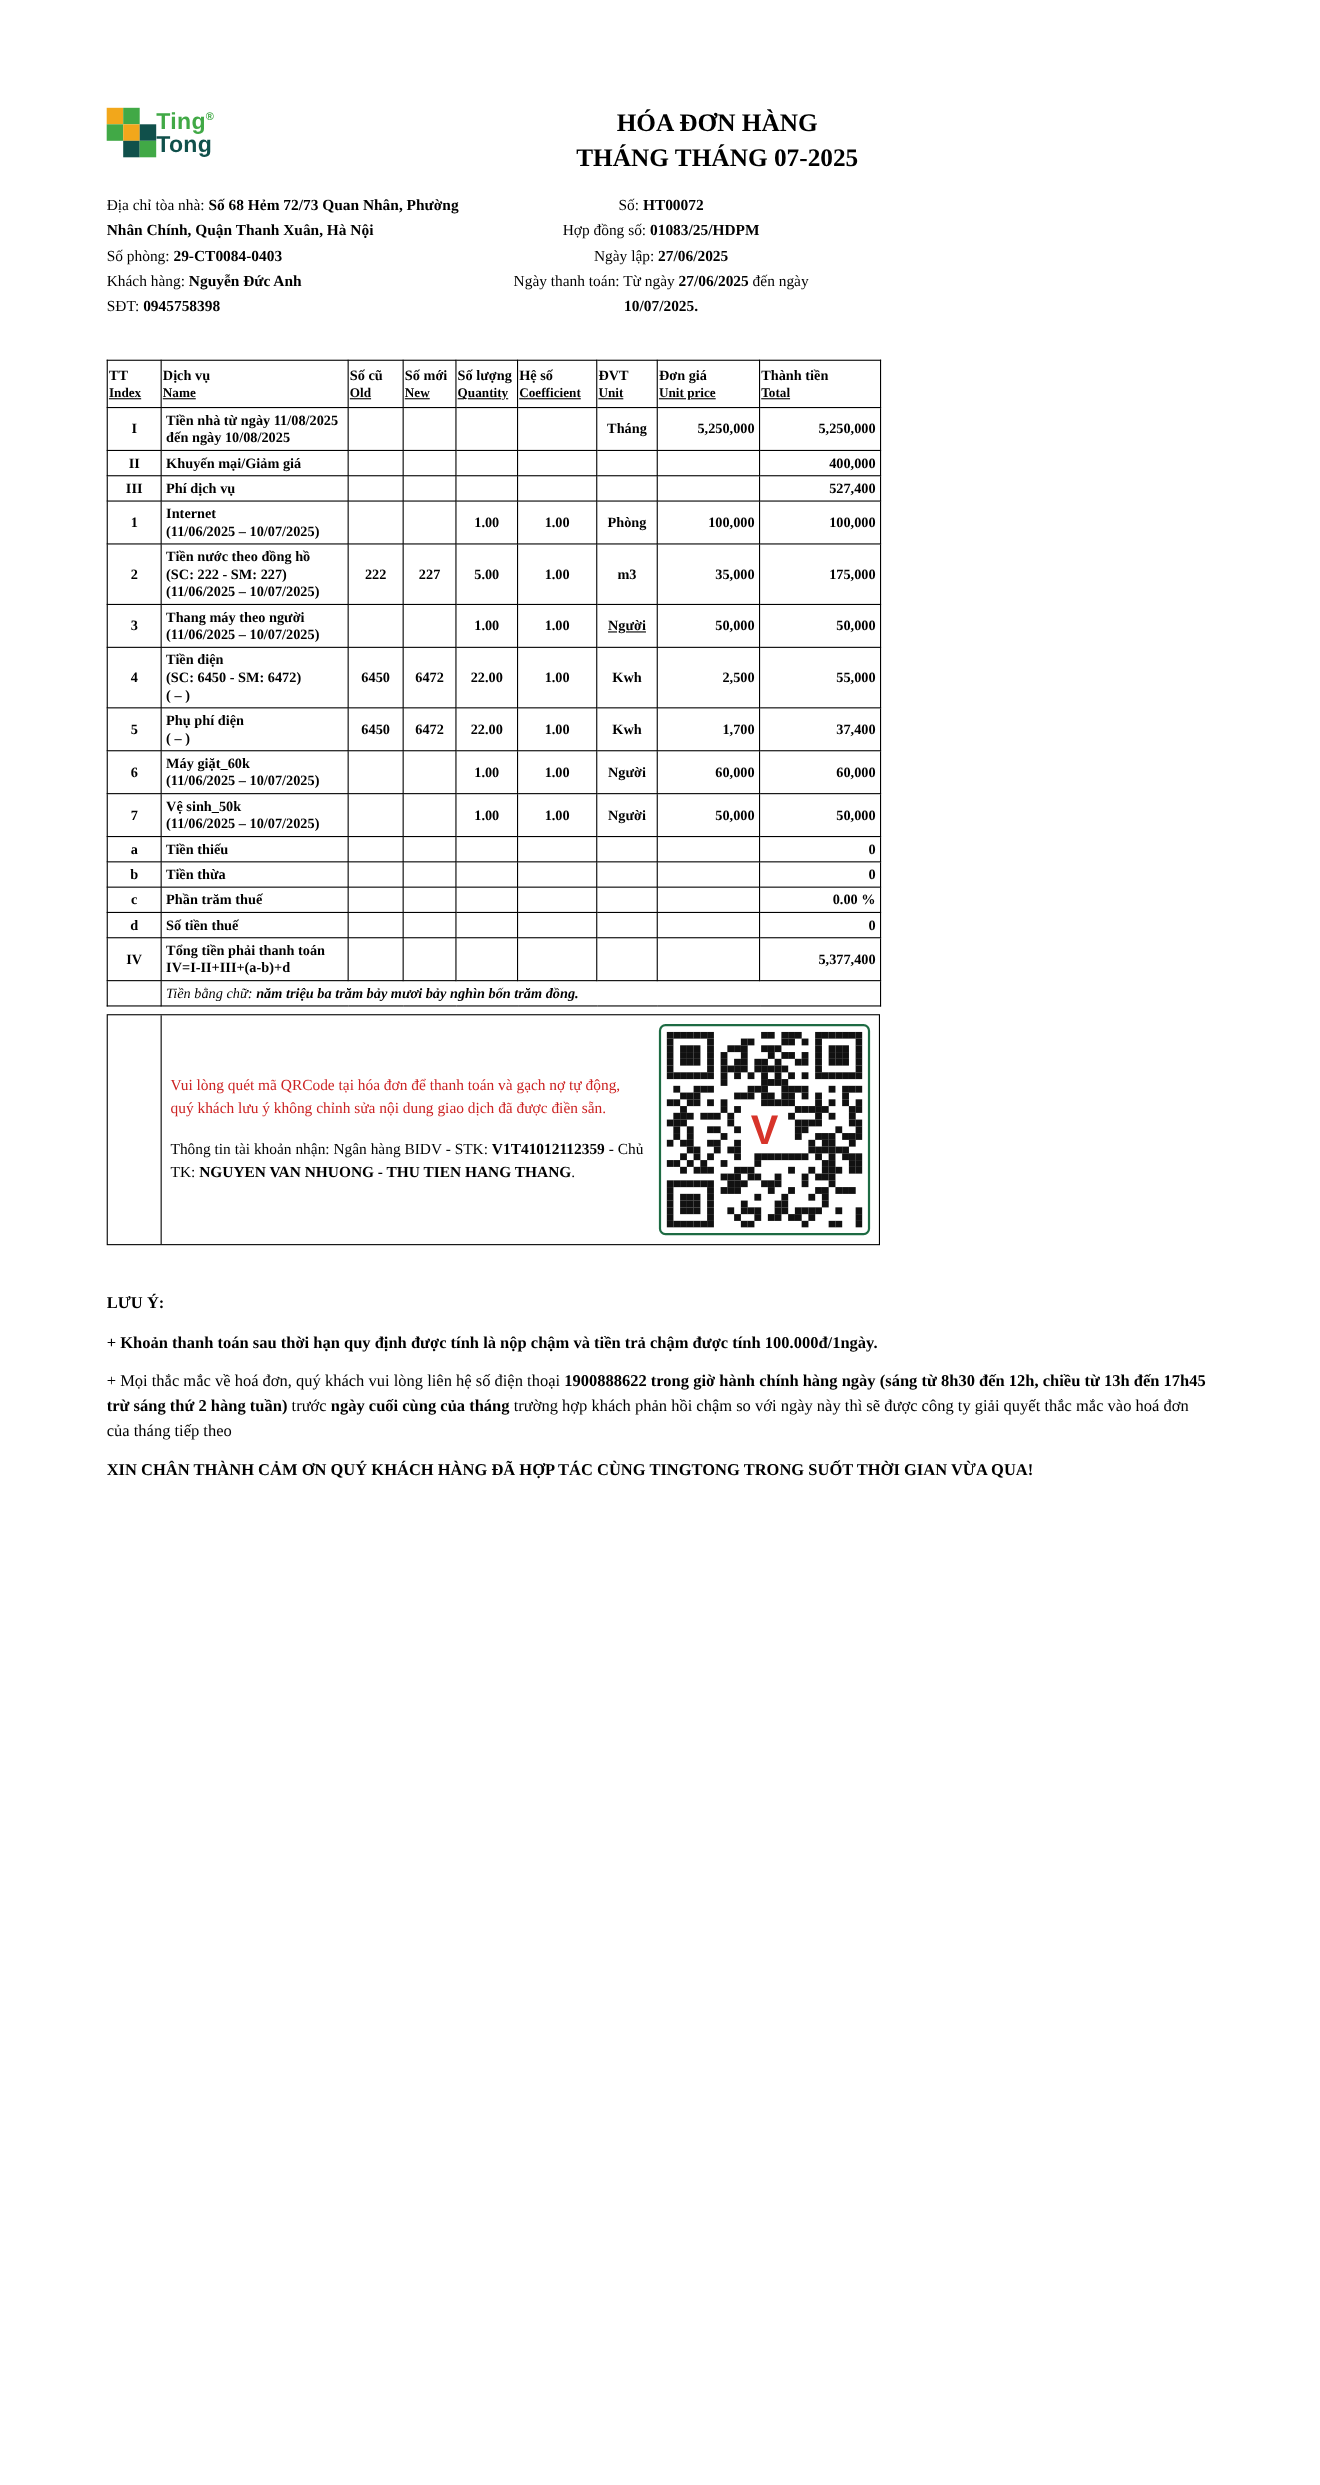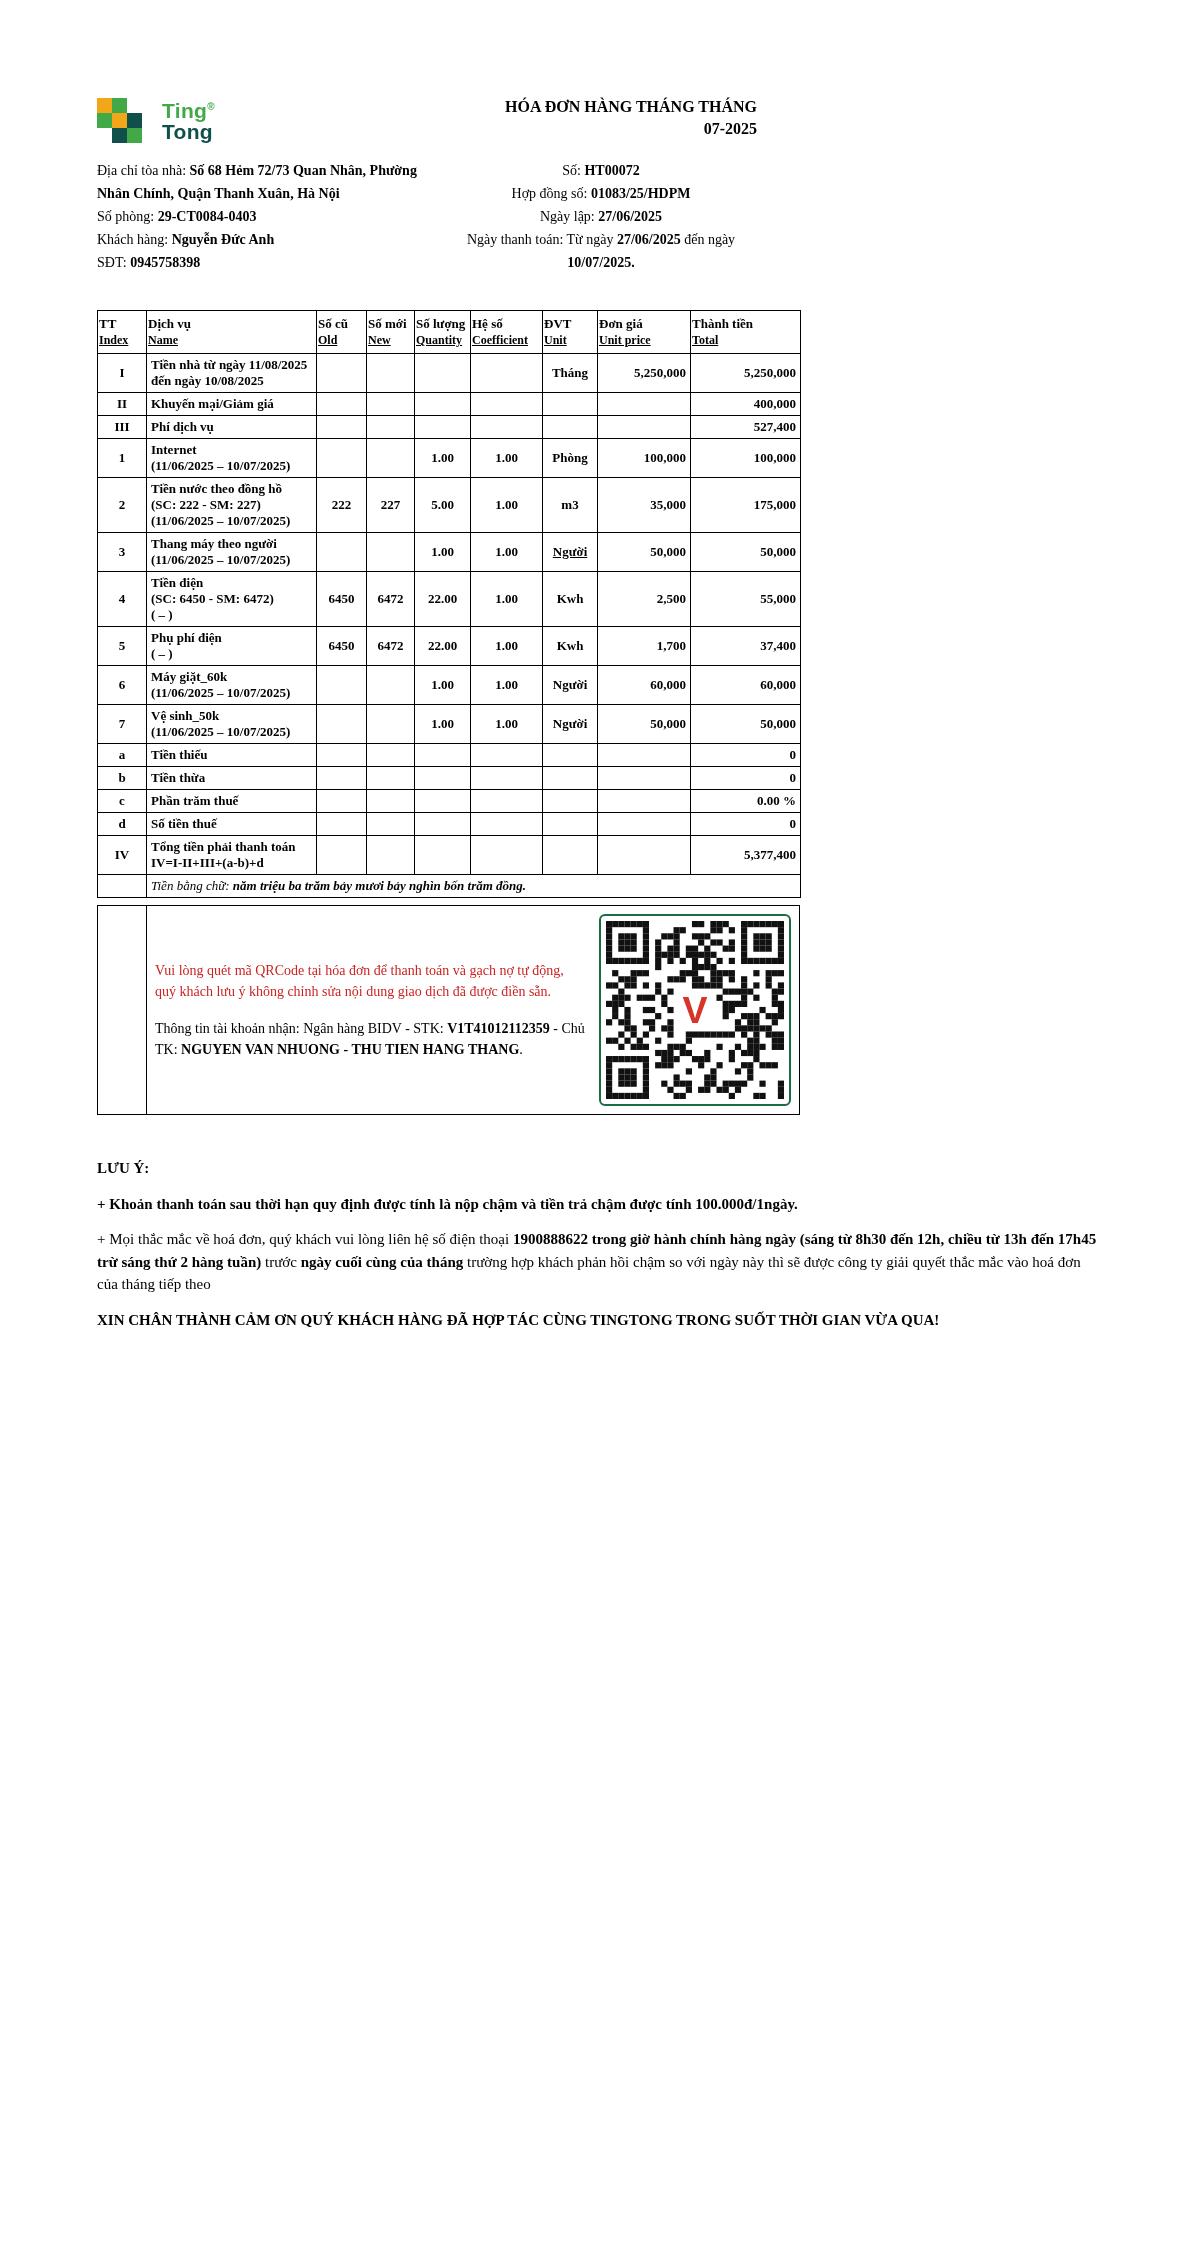--- a/index.html
+++ b/index.html
@@ -1,24 +1,24 @@
 <!DOCTYPE html>
 <html><head>
 <meta charset="utf-8">
 <style>
   * { margin:0; padding:0; box-sizing:border-box; }
   html,body { background:#fff; }
   body { font-family:"Liberation Serif", serif; color:#000; }
   .page { width:1200px; height:2259px; margin:0 auto; background:#fff; padding:96px 97px 0 97px; overflow:hidden; }
   .header { width:703px; display:flex; justify-content:space-between; align-items:flex-start; margin-bottom:16px; }
-  .logo { display:flex; gap:20px; align-items:flex-start; }
+  .logo { display:flex; gap:0; align-items:flex-start; }
   .logo-pixels { display:grid; grid-template-columns:repeat(3,15px); grid-auto-rows:15px; margin-top:2px; }
   .logo-text { font-family:"Liberation Sans", sans-serif; font-weight:bold; font-size:21px; line-height:21px; letter-spacing:.3px; }
   .reg { font-size:10px; vertical-align:super; }
-  .title { width:260px; margin-right:43px; font-size:16px; font-weight:bold; text-align:right; line-height:1.4; }
+  .title { width:260px; margin-right:18px; font-size:23px; font-weight:bold; text-align:center; line-height:1.4; }
 
   .info { width:703px; display:flex; font-size:14px; line-height:23px; margin-bottom:36px; }
   .info-left { width:348px; }
   .info-right { flex:1; text-align:center; padding-right:43px; }
   .b { font-weight:bold; }
 
   table.invoice { table-layout:fixed; border-collapse:collapse; width:703px; font-size:13px; font-weight:bold; }
   table.invoice td, table.invoice th { border:1px solid #000; vertical-align:middle; padding:3px 4px; }
   col.c1{width:49px} col.c2{width:170px} col.c3{width:50px} col.c4{width:48px} col.c5{width:56px}
   col.c6{width:72px} col.c7{width:55px} col.c8{width:93px} col.c9{width:110px}

